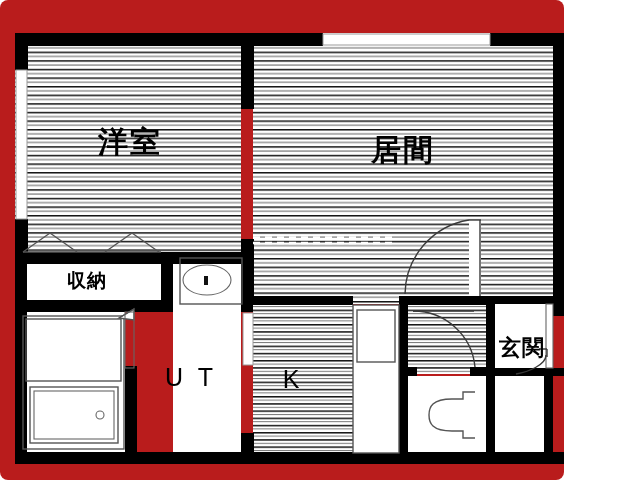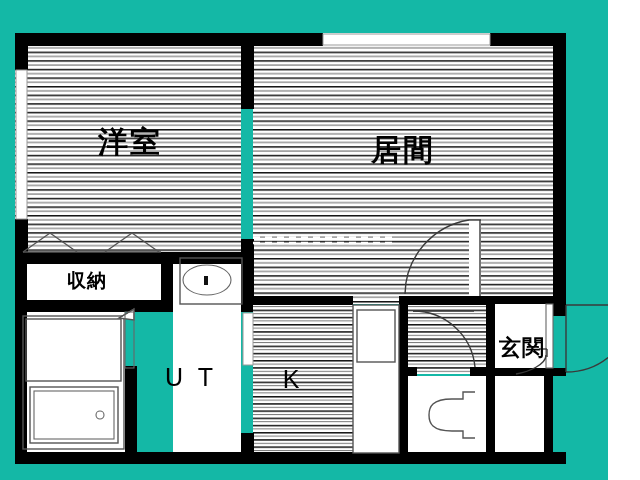--- a/index.html
+++ b/index.html
@@ -5,24 +5,25 @@
   html, body {
     margin: 0;
     padding: 0;
     background: #ffffff;
   }
   body {
     font-family: "Liberation Sans", sans-serif;
   }
   #plan-root {
     position: relative;
-    width: 608px;
+    width: 564px;
     height: 480px;
-    background: #14b8a6;
+    background: #b91c1c;
     overflow: hidden;
+    border-radius: 8px;
   }
   #plan-svg {
     display: block;
     width: 640px;
     height: 480px;
   }
   .room-label {
     font-family: "DejaVu Sans", "Liberation Sans", sans-serif;
     font-weight: 700;
     fill: #000000;

